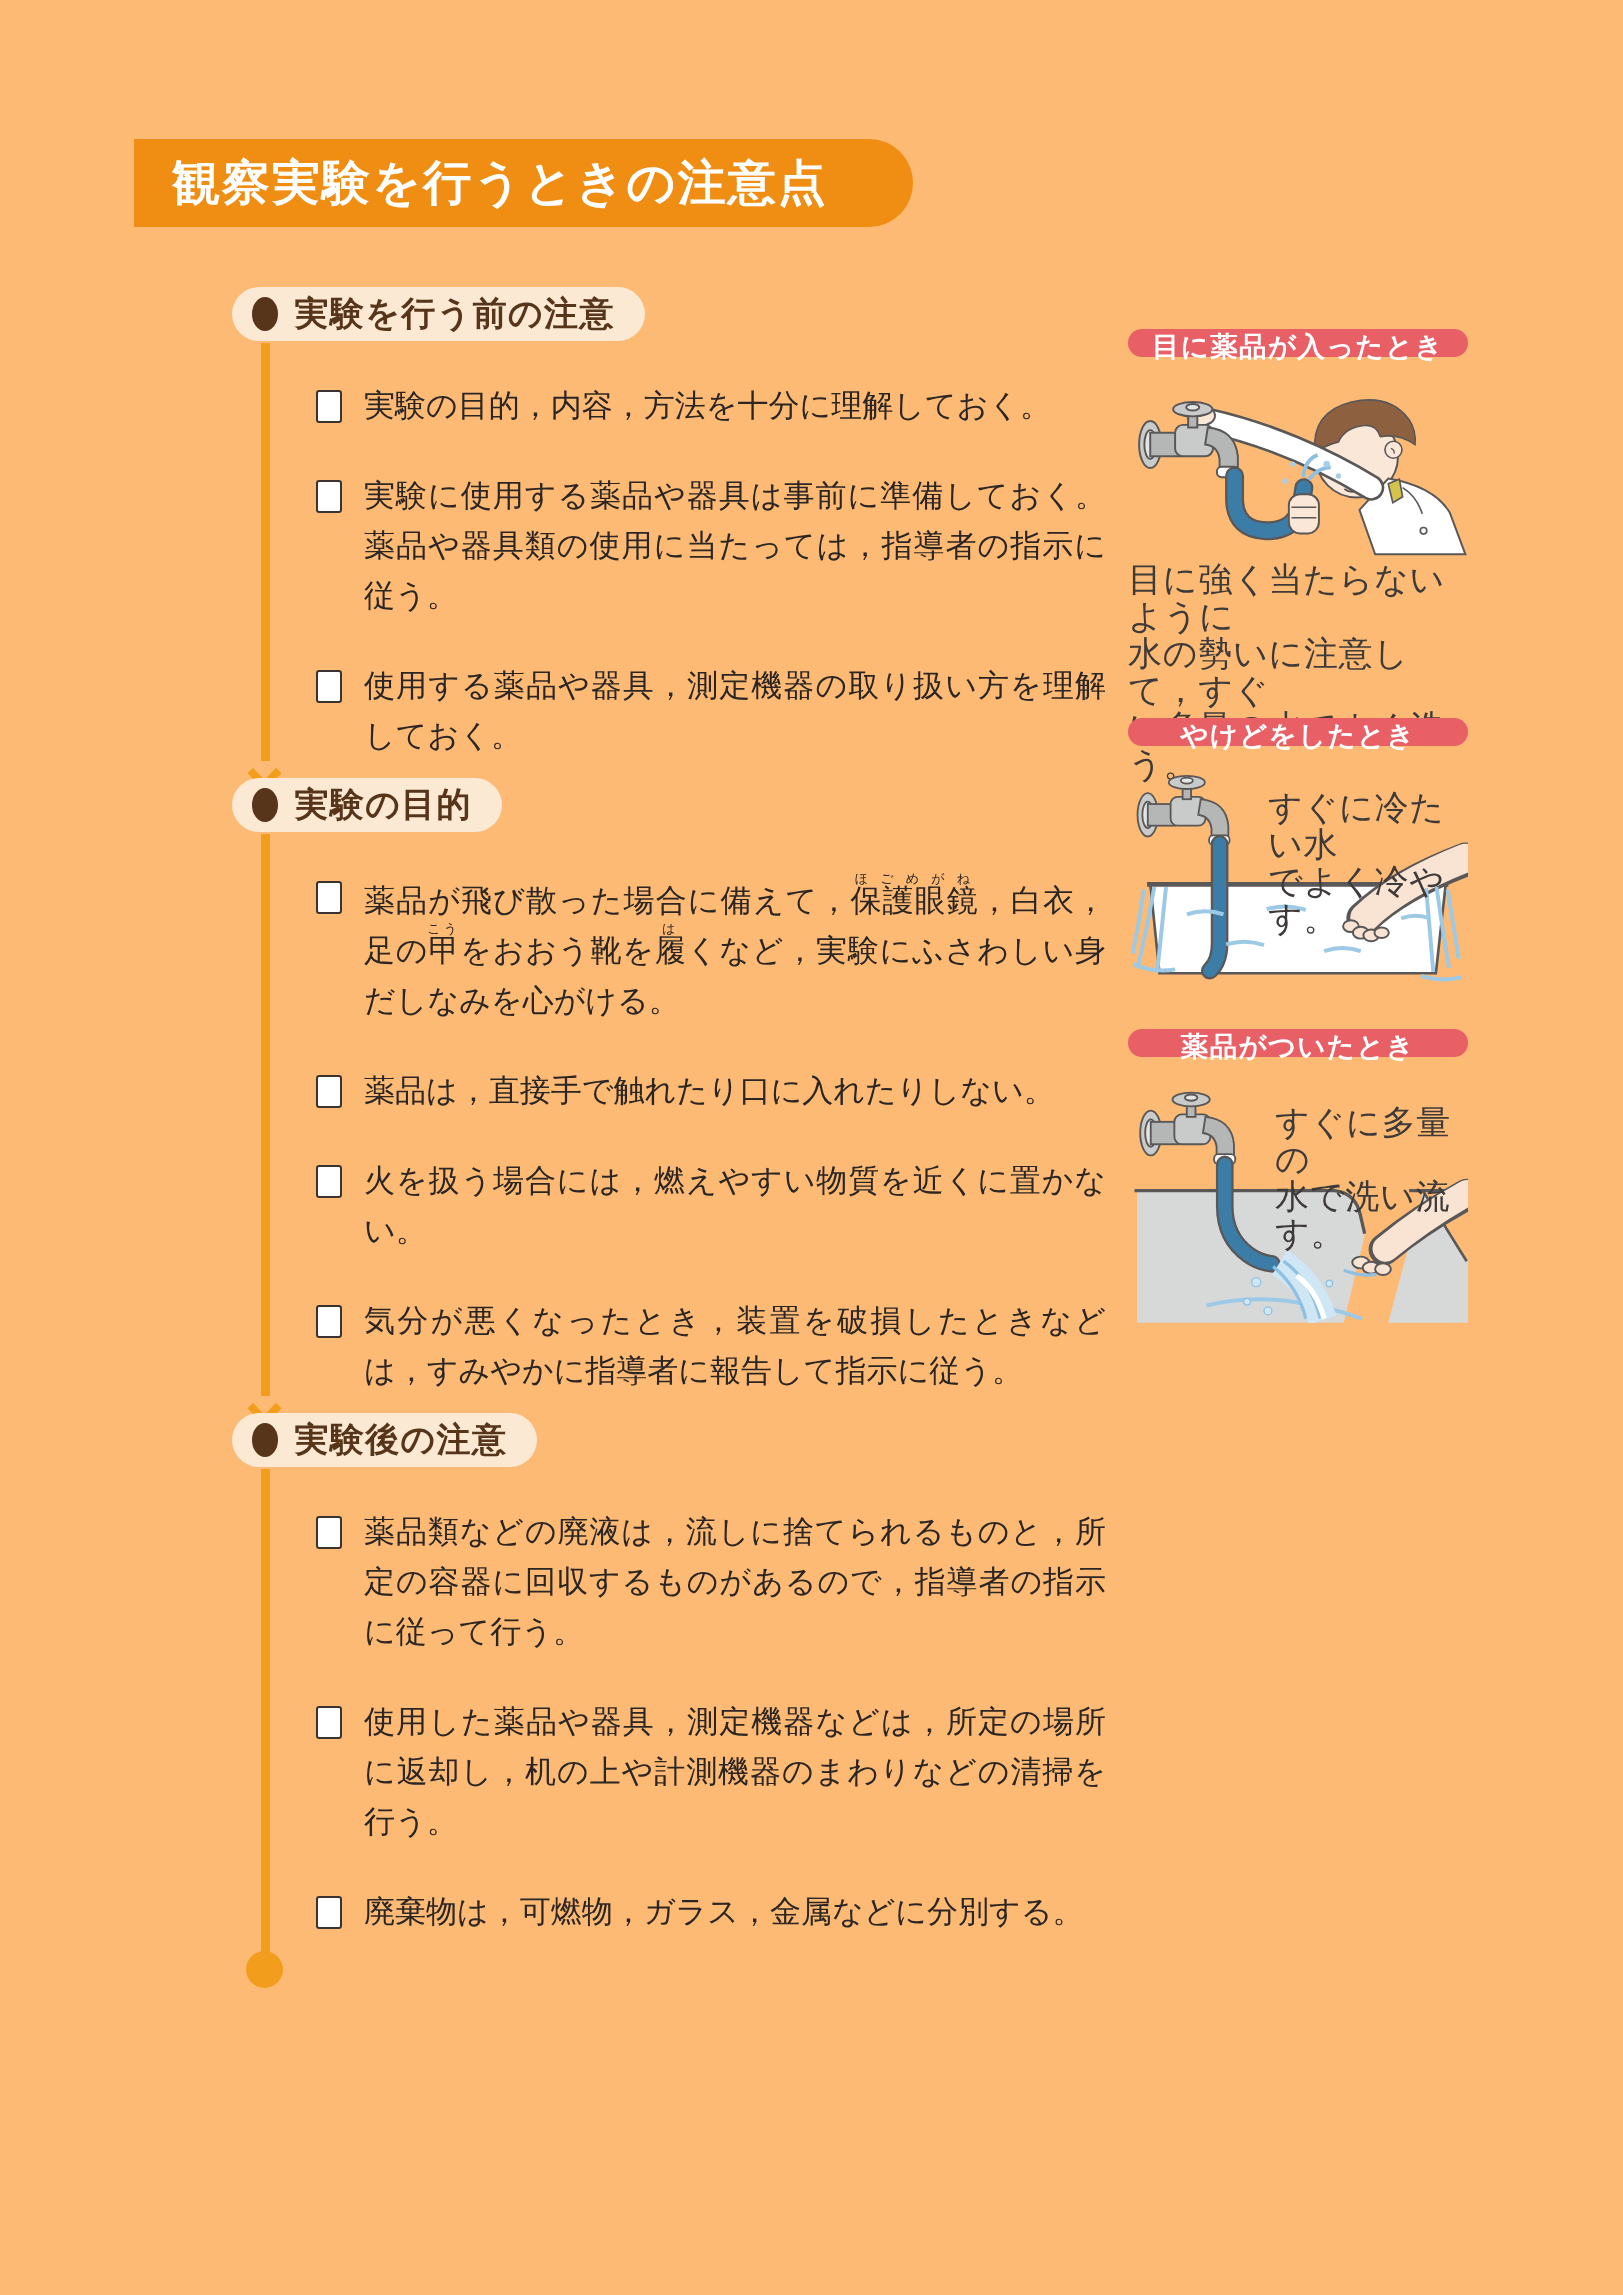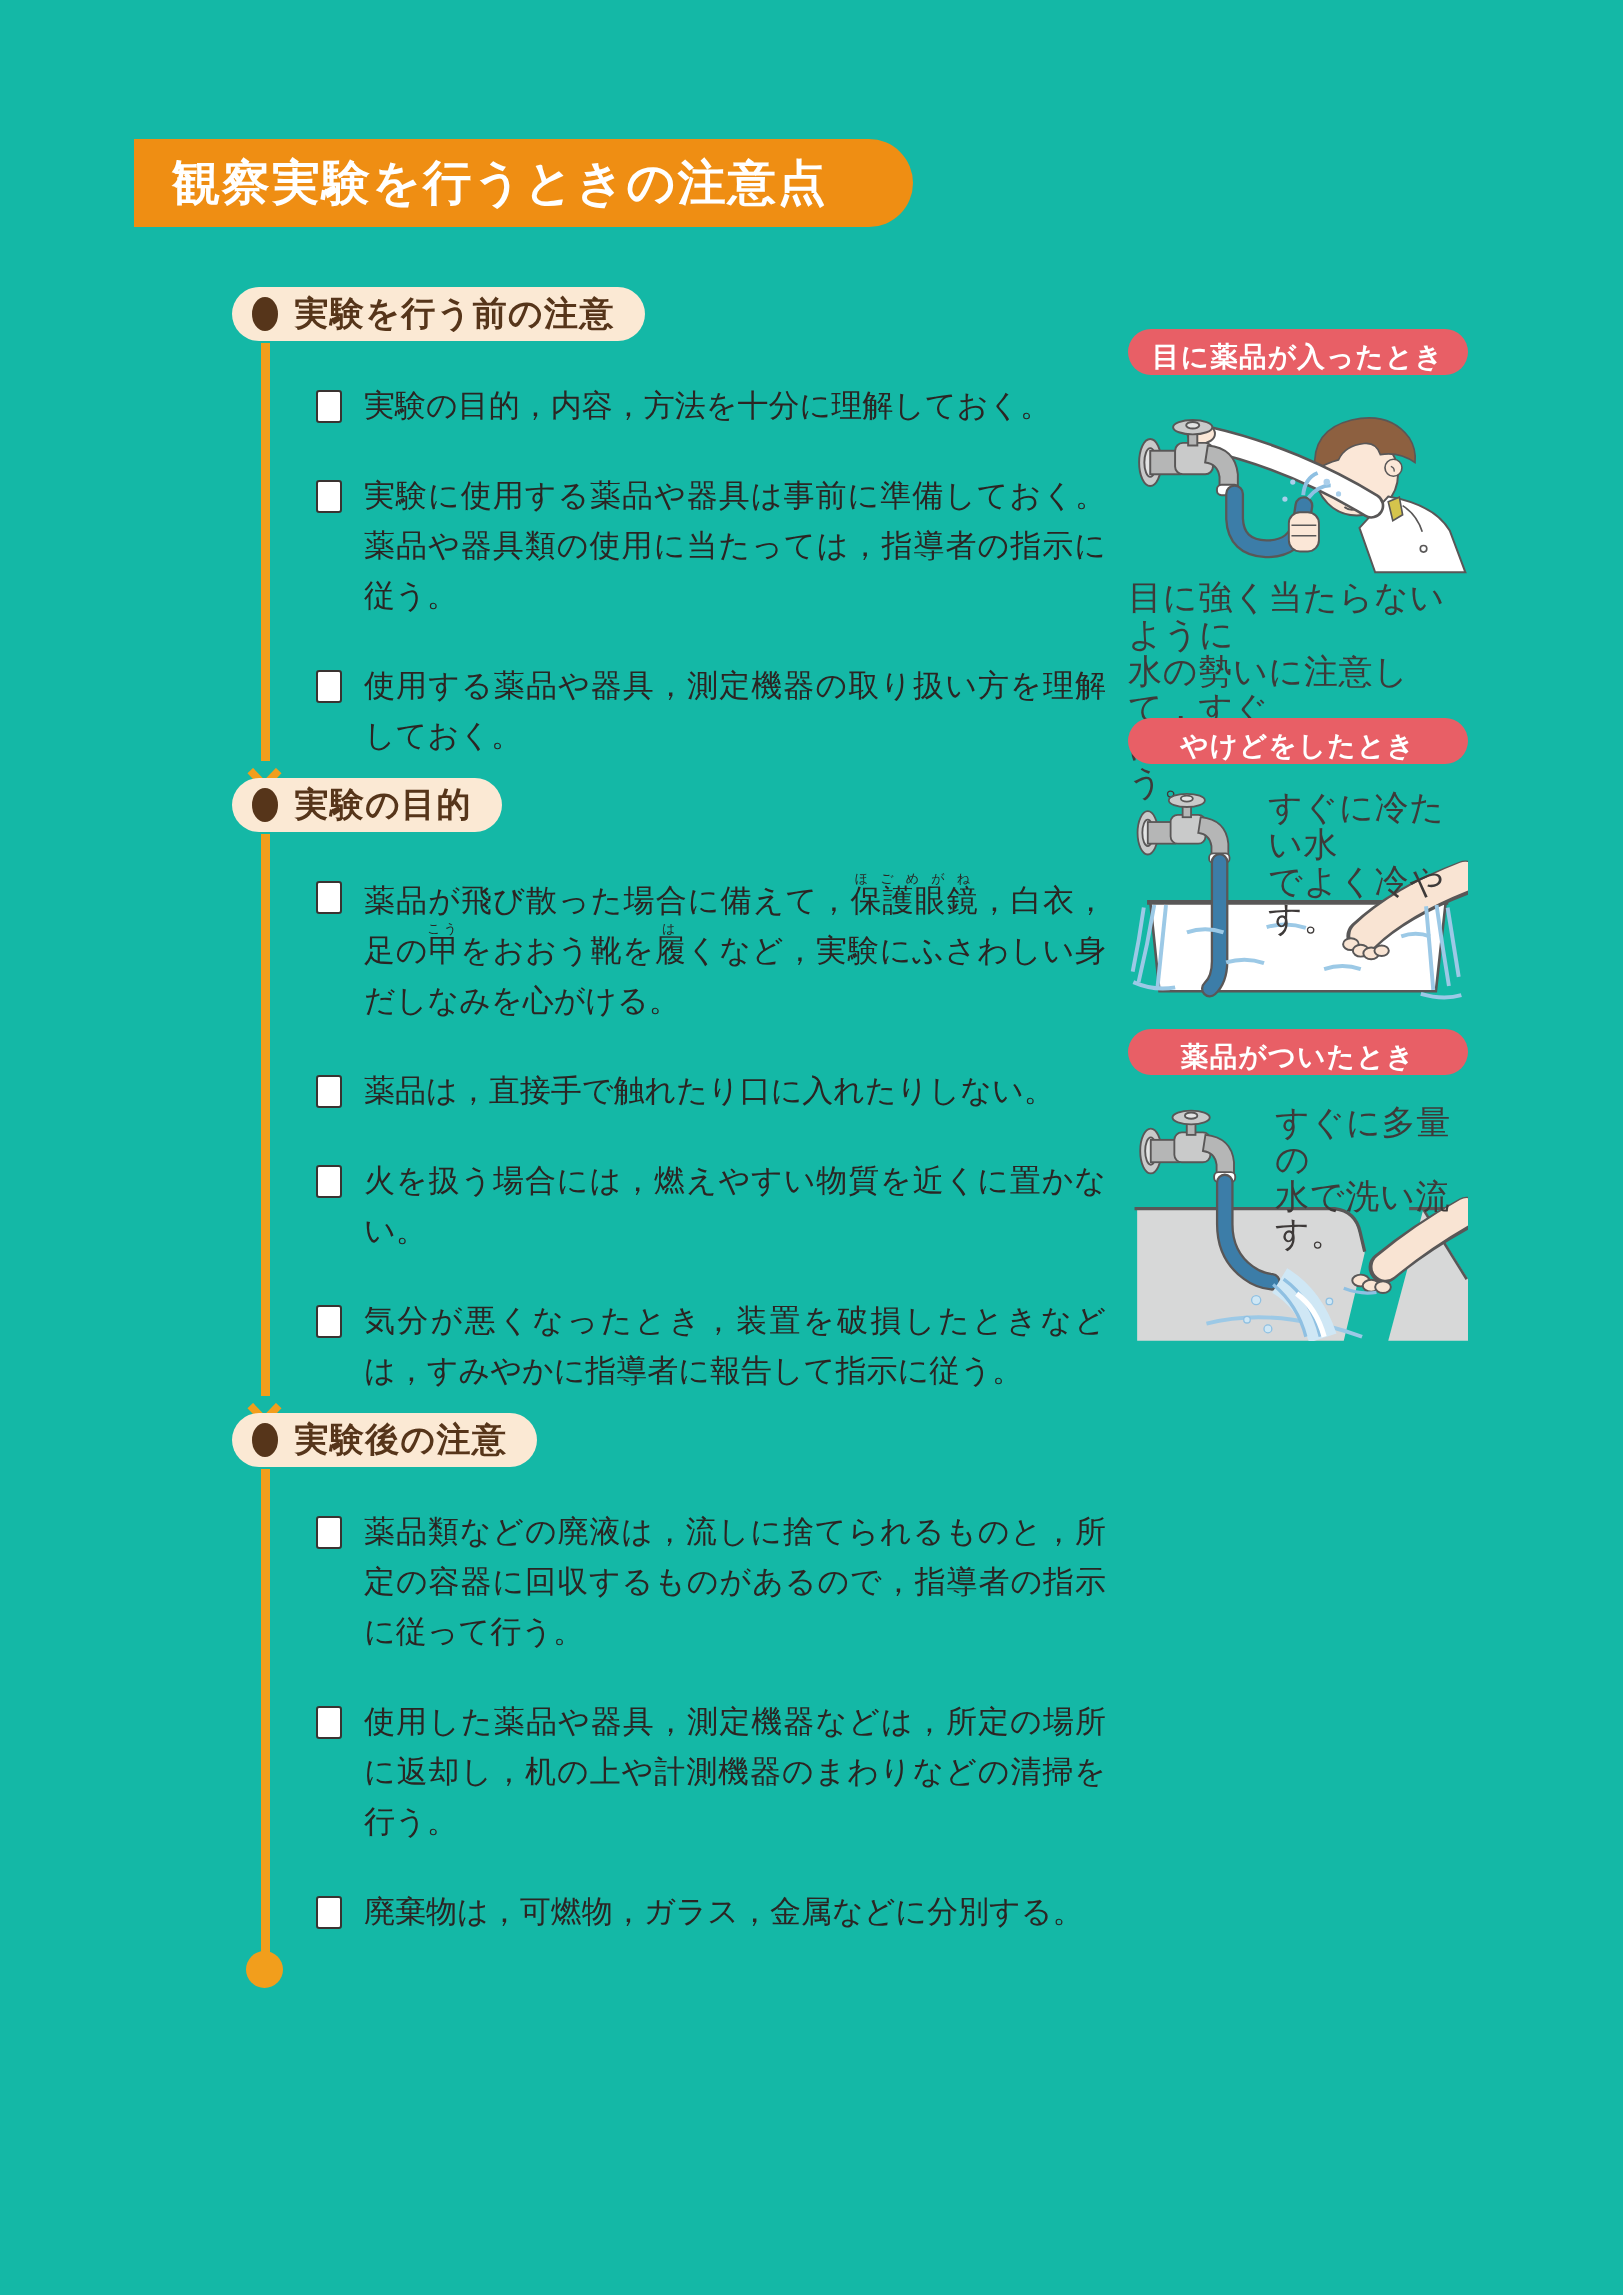--- a/index.html
+++ b/index.html
@@ -1,17 +1,17 @@
 <!DOCTYPE html>
 <html lang="ja" style="font-size:10.5px"><head>
 <meta charset="utf-8">
 <style>
   html,body { margin:0; padding:0; background:#ffffff; }
   .page {
-    position:relative; width:1623px; height:2295px; background:#14b8a6;
+    position:relative; width:1623px; height:2295px; background:#fdba74;
     overflow:hidden; font-family:"Liberation Sans", sans-serif;
   }
 
   
   .title-banner {
     position:absolute; left:134px; top:139px; width:779px; height:88px;
     background:#EF8E13; border-radius:0 44px 44px 0;
     display:flex; align-items:center; padding-left:38px; box-sizing:border-box;
   }
   .title-banner span {
@@ -58,22 +58,22 @@
   .end-dot {
     position:absolute; left:14.4px; bottom:-34px; width:37px; height:37px;
     border-radius:50%; background:#F29E1C; z-index:1;
   }
 
   
   .sidebar { position:absolute; left:1128px; top:329px; width:340px; }
   .sb-card { position:absolute; left:0; width:340px; }
   .sb-card-1 { top:0; } .sb-card-2 { top:389px; } .sb-card-3 { top:700px; }
   .sb-banner {
-    height:46px; background:#E85F66; border-radius:23px;
-    display:flex; align-items:flex-end; justify-content:center;
+    height:28px; background:#E85F66; border-radius:23px;
+    display:flex; align-items:flex-start; justify-content:center;
   }
   .sb-banner span { color:#ffffff; font-size:27.5px; font-weight:bold; letter-spacing:1.3px; }
   .sb-illustration { display:block; margin-top:9.2px; }
   .sb-caption { margin-top:3.9px; }
   .cap-line { font-size:34px; line-height:37px; color:#3E3A39; letter-spacing:0.7px; }
   .sb-caption.overlay { position:absolute; margin:8px; }
   .sb-card-2 .sb-caption.overlay { left:132px; top:63px; }
   .sb-card-3 .sb-caption.overlay { left:139px; top:67px; }
 </style>
 </head>

